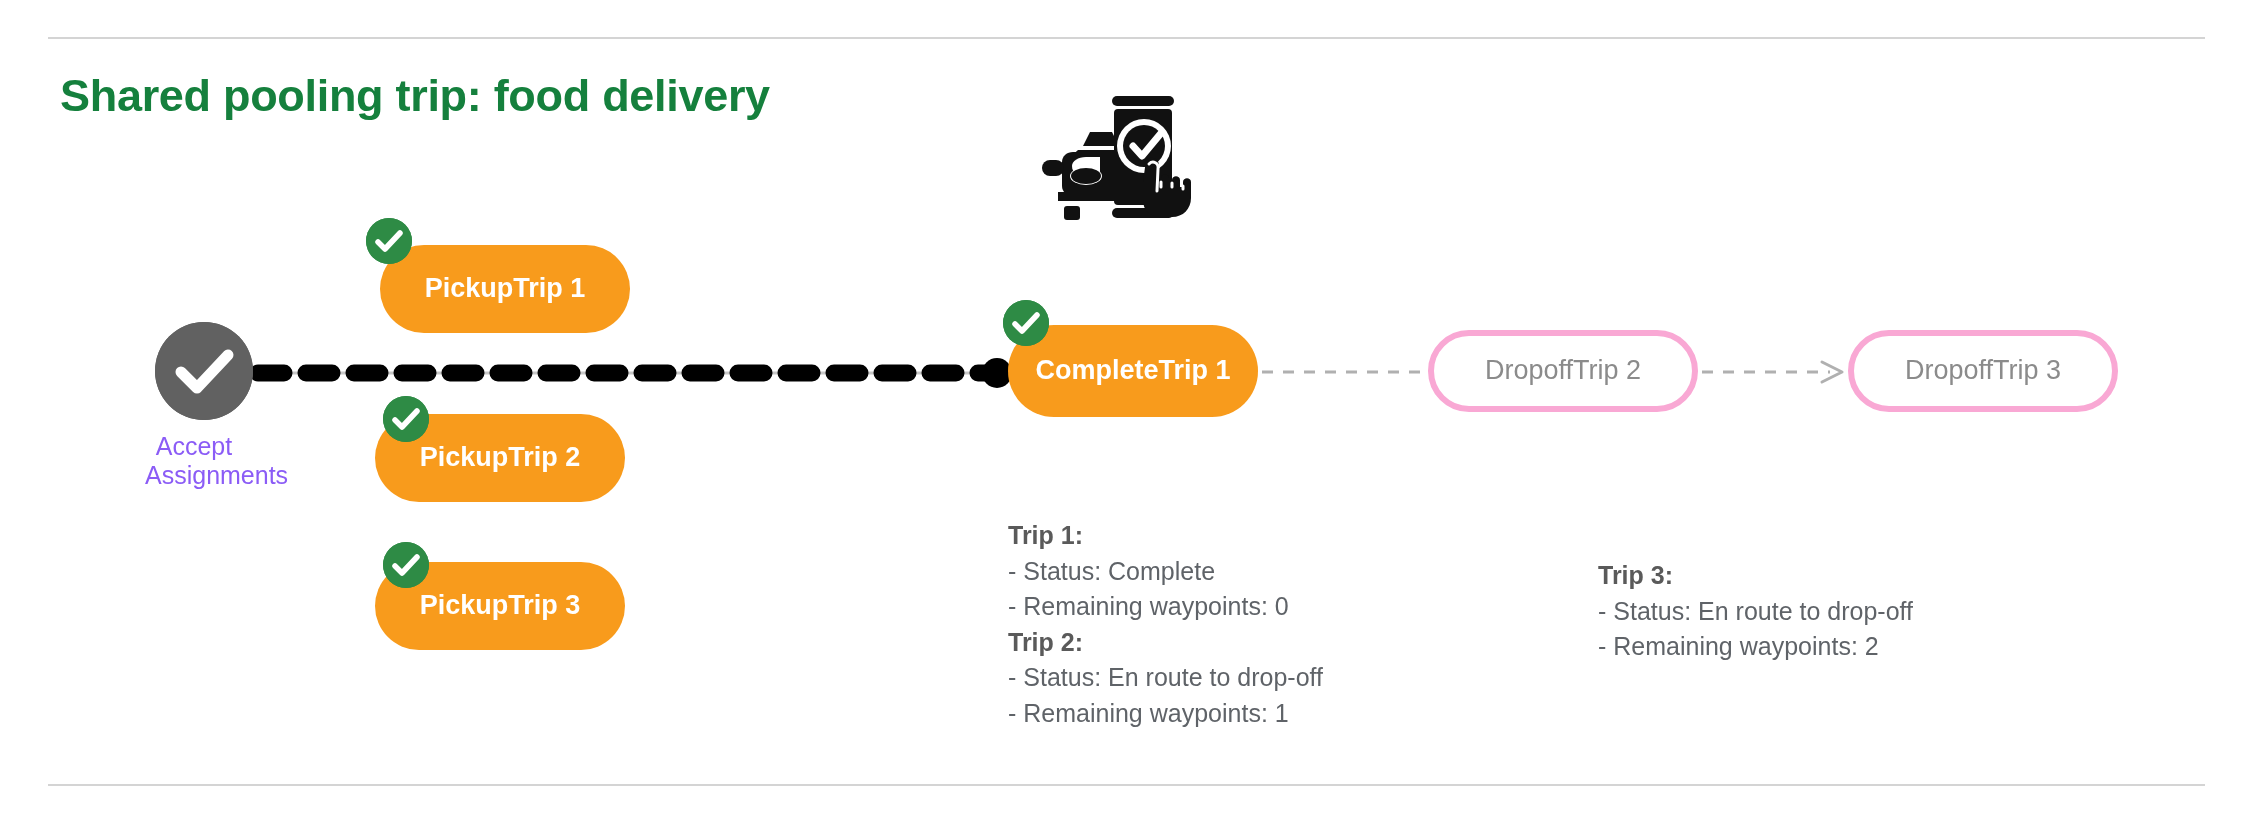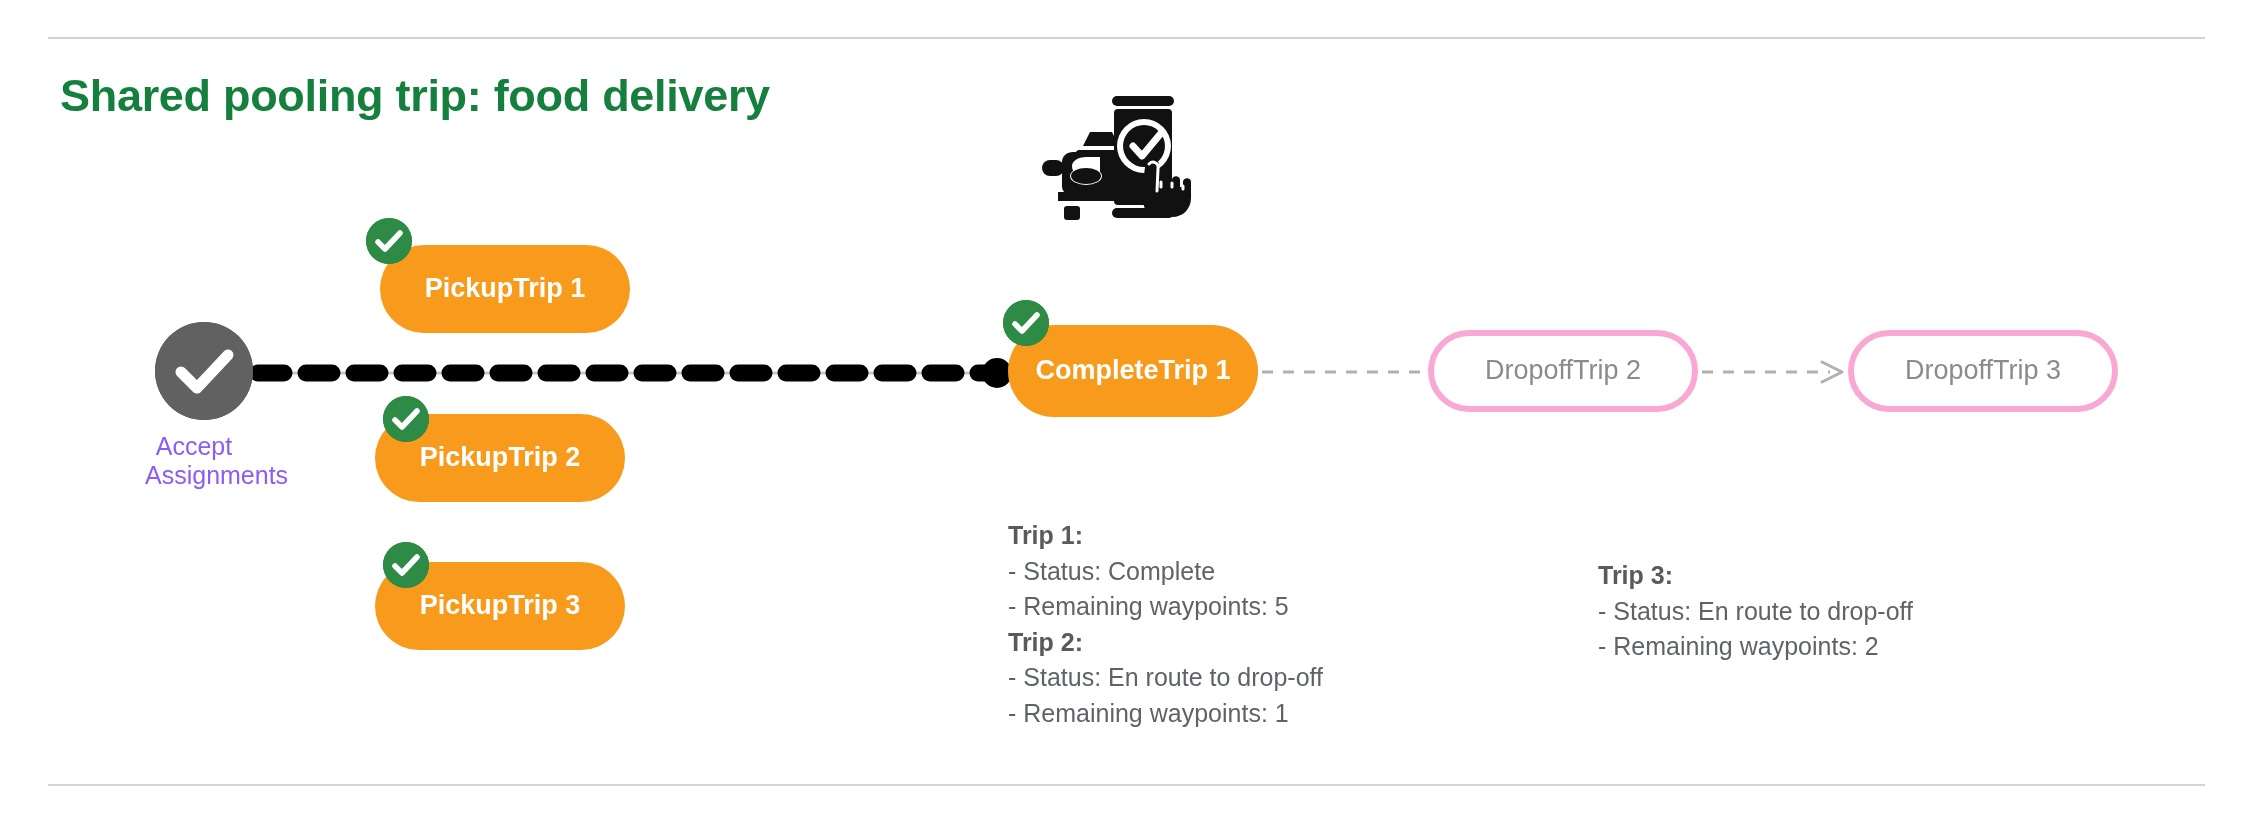--- a/index.html
+++ b/index.html
@@ -287,21 +287,21 @@
       <path d="M133 99 v-5" stroke="#ffffff" stroke-width="3" stroke-linecap="round"></path>
       <path d="M144 99 v-4" stroke="#ffffff" stroke-width="3" stroke-linecap="round"></path>
       <path d="M155 101 v-3" stroke="#ffffff" stroke-width="3" stroke-linecap="round"></path>
     </svg>
   </div>
 
 
   <div class="info-block" id="trip12-info">
     <div class="hdr">Trip 1:</div>
     <div>- Status:  Complete</div>
-    <div>- Remaining waypoints: 5</div>
+    <div>- Remaining waypoints: 0</div>
     <div class="hdr">Trip 2:</div>
     <div>- Status:  En route to drop-off</div>
     <div>- Remaining waypoints: 1</div>
   </div>
 
   <div class="info-block" id="trip3-info">
     <div class="hdr">Trip 3:</div>
     <div>- Status:  En route to drop-off</div>
     <div>- Remaining waypoints: 2</div>
   </div>

